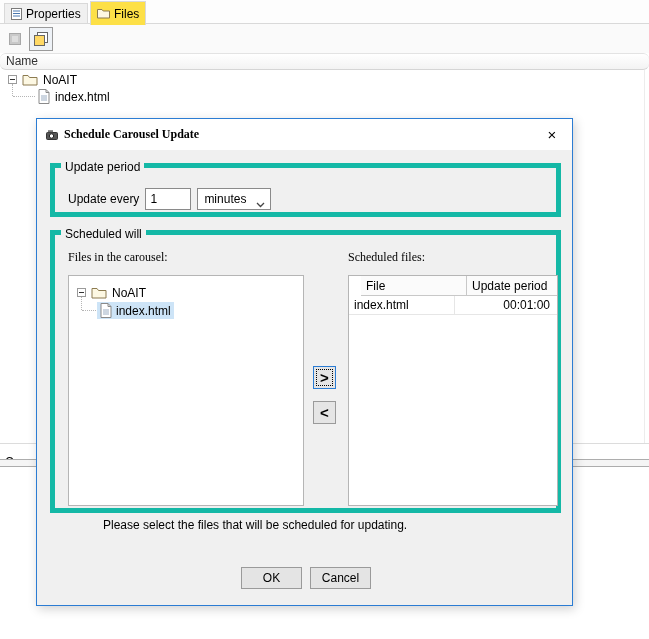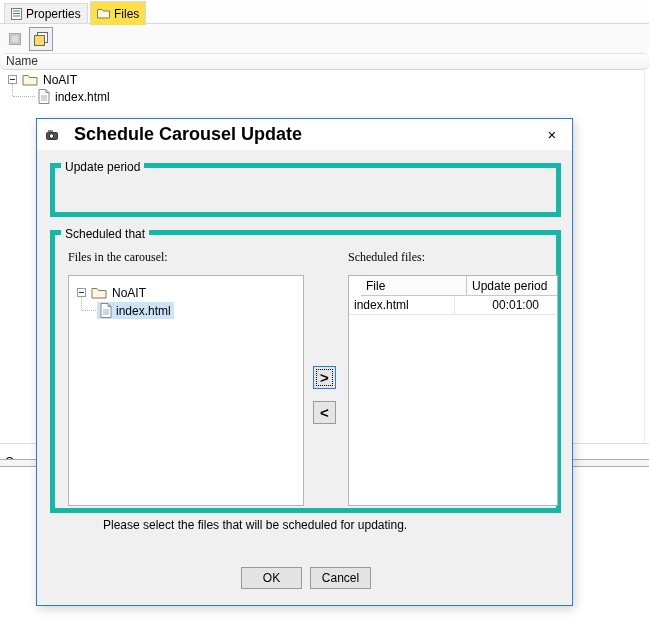--- a/index.html
+++ b/index.html
@@ -58,21 +58,21 @@
   
   .dialog {
     position:absolute; left:36px; top:118px; width:537px; height:488px;
     background:#f0f0f0; border:1px solid #2b7cd3; z-index:10;
     box-shadow:2px 3px 10px rgba(0,0,0,0.18);
   }
   .dialog-titlebar {
     position:absolute; top:0; left:0; right:0; height:31px; background:#ffffff;
     display:flex; align-items:center; padding-left:8px;
   }
-  .dialog-title { font-weight:bold; font-size:18px; margin-left:15px; }
+  .dialog-title { font-weight:bold; font-size:12px; margin-left:5px;font-family:Liberation Serif, serif; }
   .dialog-close {
     position:absolute; right:8px; top:5px; width:24px; height:20px;
     display:flex; align-items:center; justify-content:center; font-size:15px; line-height:1; cursor:default;
   }
   .groupbox { position:absolute; border:5px solid #14b8a6; }
   .groupbox-legend {
     position:absolute; top:-8px; left:6px; background:#f0f0f0; padding:0 4px; white-space:nowrap;
   }
   #group-update    { left:13px; top:44px;  width:511px; height:54px; }
   #group-scheduled { left:13px; top:111px; width:511px; height:283px; }
@@ -112,21 +112,21 @@
   .tbl-header {
     position:absolute; top:0; left:12px; right:0; height:20px; display:flex;
     background:#fbfbfb; border-bottom:1px solid #c8c8c8;
   }
   .th { display:flex; align-items:center; padding:0 5px; }
   .th-file { width:106px; border-right:1px solid #c8c8c8; }
   .th-period { flex:1; }
   .tbl-row { position:absolute; top:20px; left:0; right:0; height:19px; display:flex; border-bottom:1px solid #e6e6e6; }
   .td { display:flex; align-items:center; padding:0 5px; }
   .td-file { width:106px; border-right:1px solid #e6e6e6; }
-  .td-period { flex:1; justify-content:flex-end; padding-right:18px; }
+  .td-period { flex:1; justify-content:flex-end; padding-right:7px; }
 
   .dialog-hint { position:absolute; left:26px; top:399px; white-space:nowrap;margin-left:40px; }
   .dlg-btn {
     position:absolute; top:448px; width:61px; height:22px;
     background:#e4e4e4; border:1px solid #9a9a9a; font-family:inherit; font-size:12px;
     display:flex; align-items:center; justify-content:center; cursor:default;
   }
   #btn-ok { left:204px; }
   #btn-cancel { left:273px; }
 </style>
@@ -224,24 +224,36 @@
             <circle cx="6.5" cy="8" r="2.2" fill="#fff" stroke="#222"></circle>
             <rect x="3" y="2.2" width="5" height="2" fill="#777"></rect>
           </svg>
       </span>
       <span class="dialog-title">Schedule Carousel Update</span>
       <span class="dialog-close">×</span>
     </div>
 
     <div class="groupbox" id="group-update">
       <span class="groupbox-legend">Update period</span>
+      <div class="update-row">
+        <span>Update every</span>
+        <input class="update-input" type="text" value="1" style="">
+        <div class="combo">
+          <span>minutes</span>
+          <span class="combo-chevron">
+            <svg width="9" height="6" viewBox="0 0 9 6">
+                <polyline points="1,1 4.5,4.5 8,1" fill="none" stroke="#444" stroke-width="1.3"></polyline>
+              </svg>
+          </span>
+        </div>
+      </div>
     </div>
 
     <div class="groupbox" id="group-scheduled">
-      <span class="groupbox-legend">Scheduled that</span>
+      <span class="groupbox-legend">Scheduled will</span>
 
       <span class="group-label" style="left:13px;">Files in the carousel:</span>
       <span class="group-label" style="left:293px;">Scheduled files:</span>
 
       <div class="panel" id="panel-tree">
         <div class="dlg-tree-row" style="top:8px; left:8px;">
           <span class="expander"></span>
           <span class="icon">
             <svg width="16" height="13" viewBox="0 0 16 13">
                 <path d="M1 2.5 H6 L7.5 4.5 H15 V12 H1 Z" fill="#fdf8e3" stroke="#8c7b50"></path>

